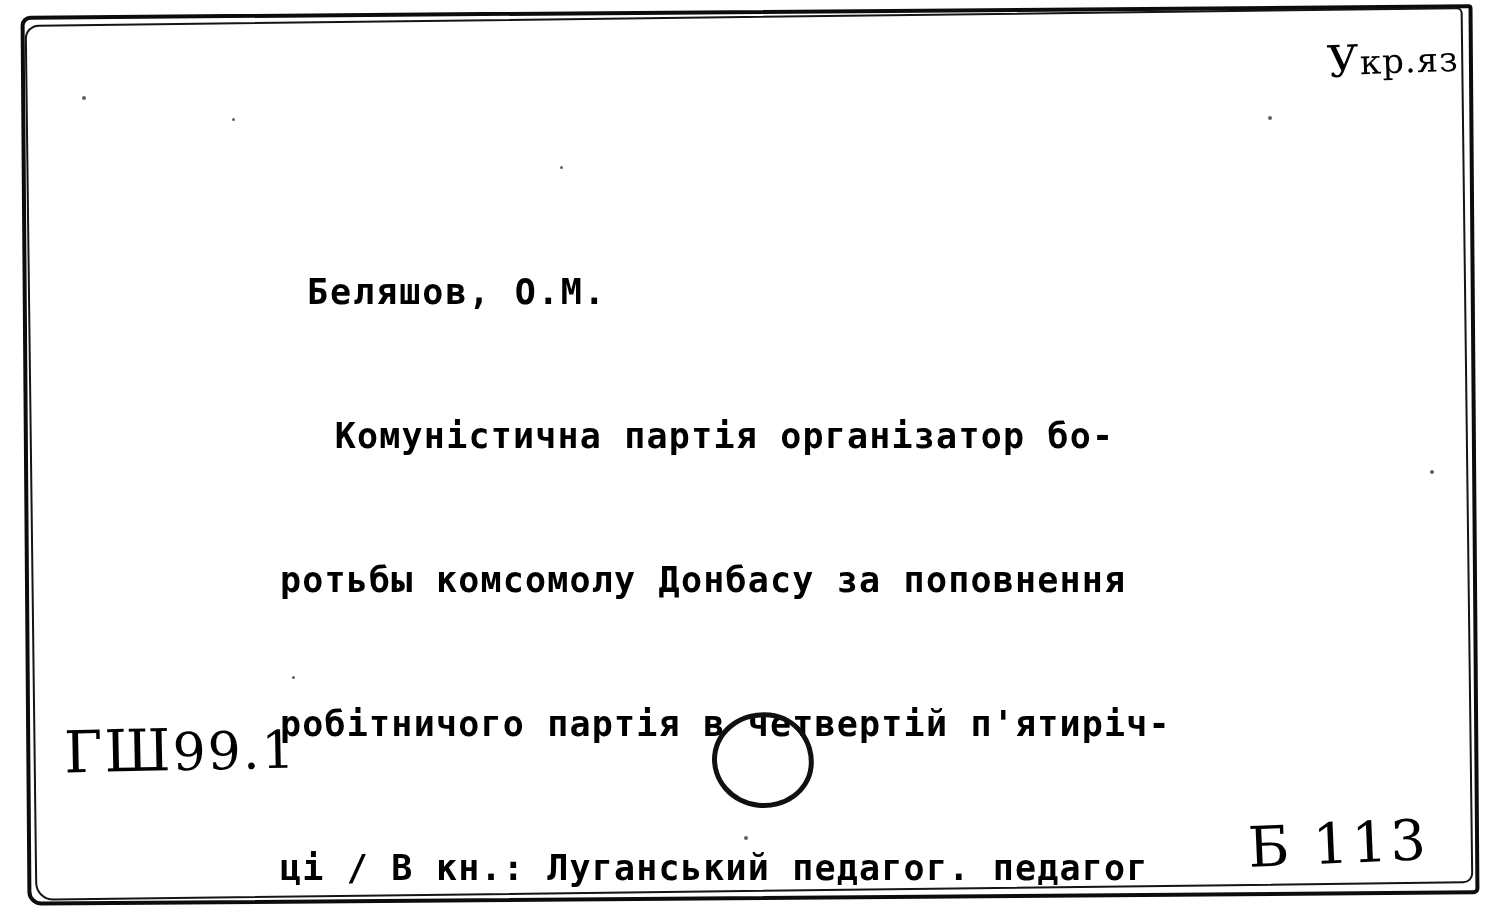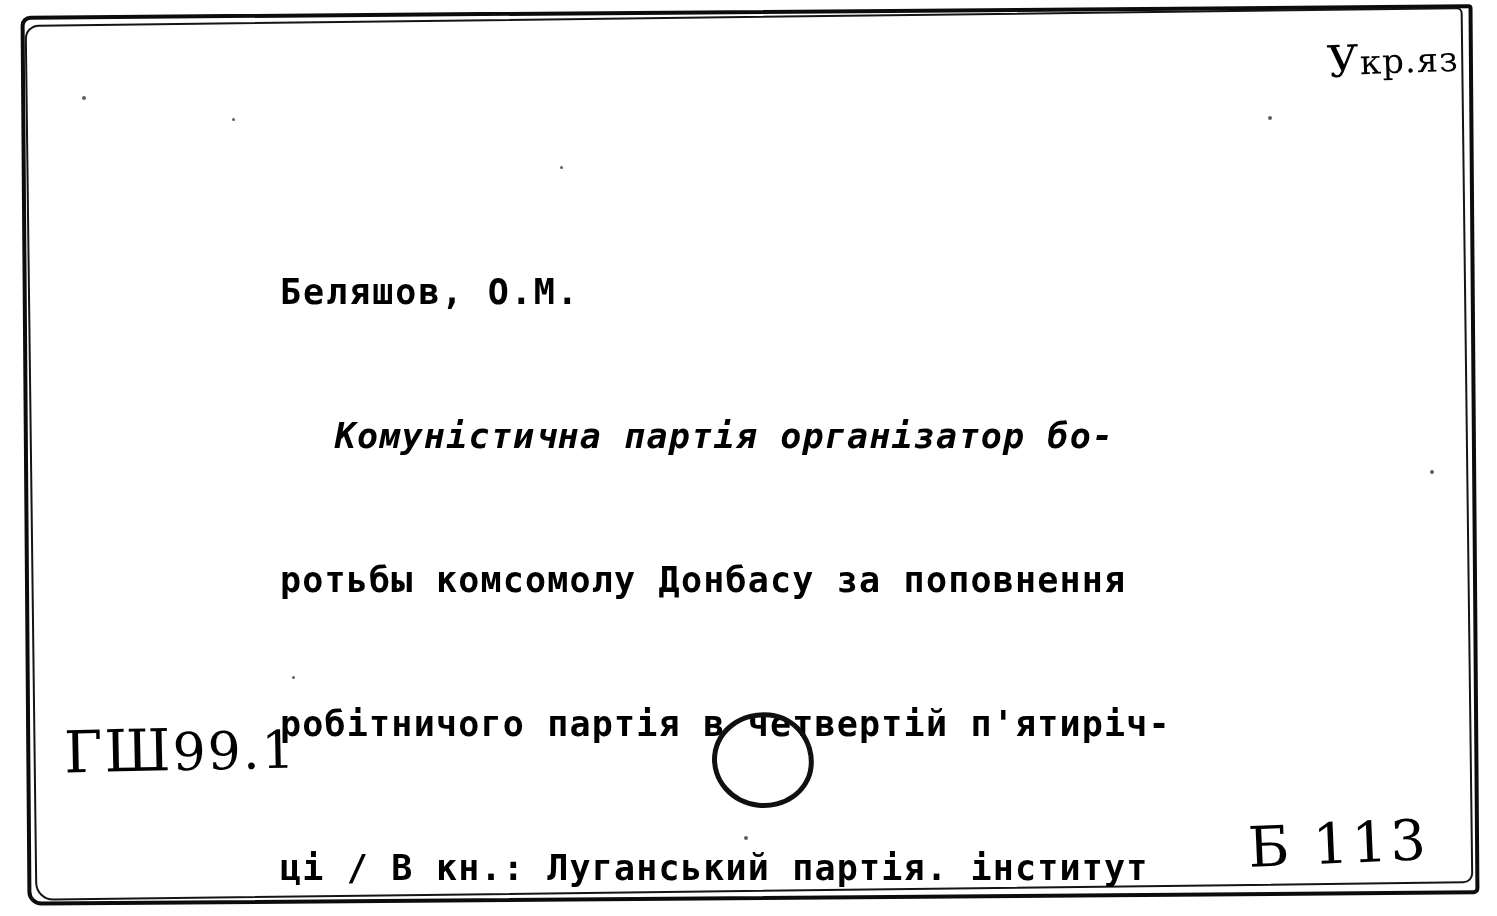--- a/index.html
+++ b/index.html
@@ -79,24 +79,24 @@
     width: 1190px;
     font-family: "DejaVu Sans Mono", monospace;
     font-size: 35px;
     line-height: 48px;
     letter-spacing: 1.2px;
     font-weight: 700;
     white-space: pre;
   }
   #typed-block .author {
     letter-spacing: 2px;
+    margin-left: 27px;
   }
   #typed-block .indent {
     padding-left: 2.6ch;
-    font-style: italic;
   }
   #typed-block .line {
     display: block;
   }
 
   
   #shelf-mark {
     position: absolute;
     left: 64px;
     top: 716px;
@@ -150,21 +150,21 @@
   <div class="speckle" style="left:744px; top:836px; width:4px; height:4px;"></div>
   <div class="speckle" style="left:292px; top:676px; width:3px; height:3px;"></div>
 
   <div id="lang-note"><span class="big">У</span><span>кр.яз</span></div>
 
   <div id="typed-block">
     <span class="line author">Беляшов, О.М.</span>
     <span class="line indent">Комуністична партія організатор бо-</span>
     <span class="line">ротьбы комсомолу Донбасу за поповнення</span>
     <span class="line">робітничого партія в четвертій п'ятиріч-</span>
-    <span class="line">ці / В кн.: Луганський партія. інститут</span>
+    <span class="line">ці / В кн.: Луганський педагог. педагог</span>
     
     
   </div>
 
   <div id="shelf-mark"><span class="cyr">ГШ</span><span>99.1</span></div>
 
   <div id="circle-mark"></div>
 
   <div id="bottom-code">Б 113</div>
 

